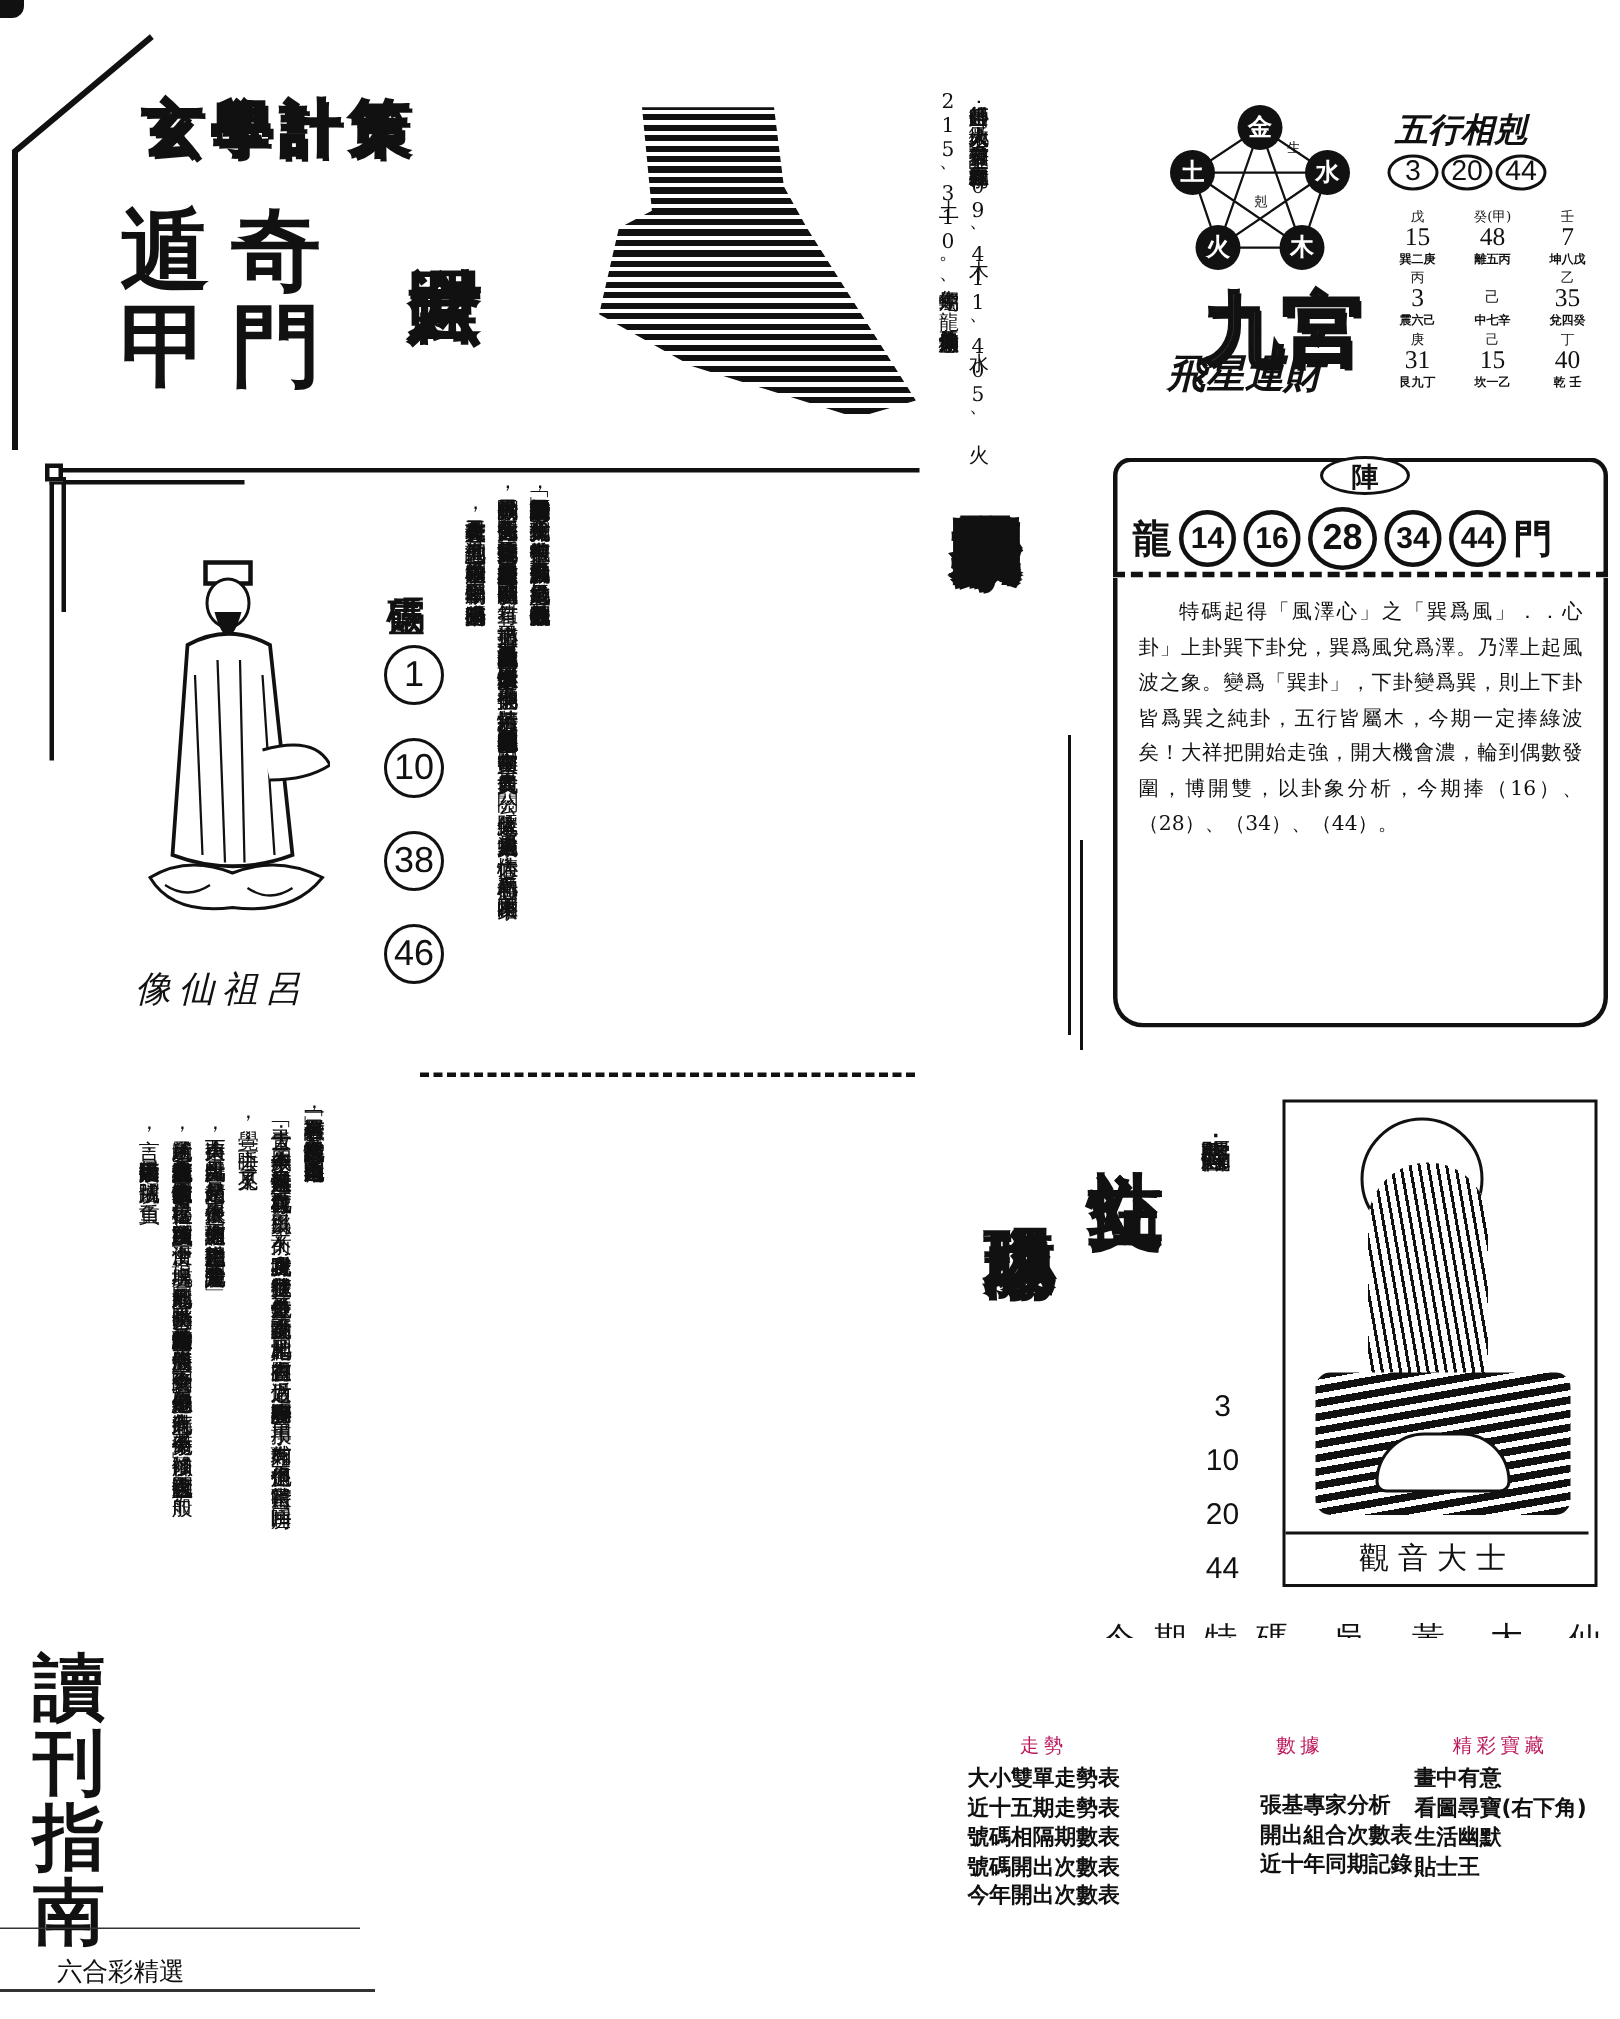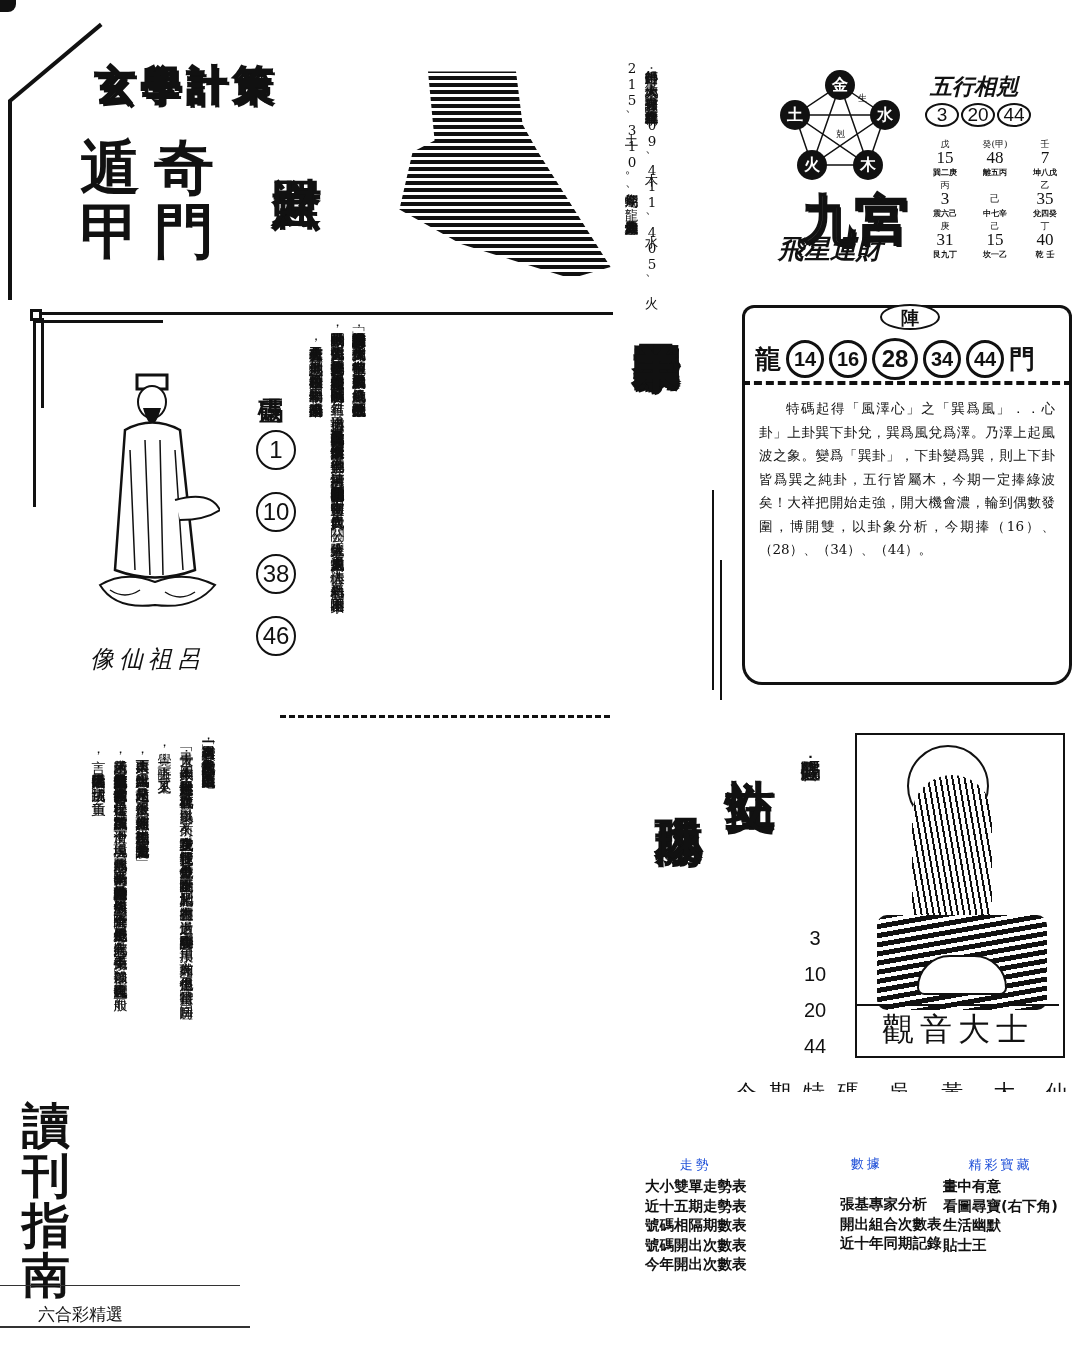--- a/index.html
+++ b/index.html
@@ -71,32 +71,32 @@
   .article2-title1 { left: 722px; top: 740px; font-size: 50px; line-height: 58px; font-family: "DejaVu Serif", serif; font-weight: bold; }
   .article2-title2 { left: 652px; top: 780px; font-size: 48px; line-height: 56px; font-family: "DejaVu Serif", serif; font-weight: bold; }
   .guanyin-label { left: 800px; top: 745px; font-size: 20px; line-height: 22px; font-family: "DejaVu Sans", sans-serif; }
   .guanyin-nums { left: 800px; top: 920px; font-size: 20px; line-height: 36px; font-family: "Liberation Sans", sans-serif; text-align: center; width: 30px; }
 
   .guanyin-box { left: 855px; top: 733px; width: 210px; height: 325px; border: 2px solid #111; }
   .guanyin-halo { position: absolute; left: 50px; top: 10px; width: 82px; height: 82px; border: 2px solid #111; border-radius: 50%; }
   .guanyin-robe { position: absolute; left: 55px; top: 40px; width: 80px; height: 160px; background: repeating-linear-gradient(80deg, #111 0 2px, #fff 2px 6px); border-radius: 40px 40px 10px 10px; }
   .guanyin-waves { position: absolute; left: 20px; top: 180px; width: 170px; height: 95px; background: repeating-linear-gradient(170deg, #111 0 5px, #fff 5px 9px); border-radius: 10px; }
   .guanyin-lotus { position: absolute; left: 60px; top: 220px; width: 90px; height: 40px; background: #fff; border: 2px solid #111; border-radius: 45px 45px 10px 10px; }
-  .guanyin-name { position: absolute; left: 0; bottom: 4px; width: 202px; text-align: center; font-size: 32px; letter-spacing: 6px; font-family: Liberation Serif, serif; border-top: 2px solid #111; padding-top: 2px; }
+  .guanyin-name { position: absolute; left: 0; bottom: 4px; width: 202px; text-align: center; font-size: 20px; letter-spacing: 6px; font-family: Liberation Serif, serif; border-top: 2px solid #111; padding-top: 2px; }
 
   .cutoff-line { left: 735px; top: 1078px; font-size: 22px; font-family: "Liberation Sans", sans-serif; white-space: nowrap; height: 14px; overflow: hidden; letter-spacing: 12px; }
 
   
   .guide-title { left: 22px; top: 1100px; font-size: 48px; line-height: 50px; font-weight: 900; font-family: "DejaVu Sans", sans-serif; width: 100px; }
   .guide-rule { left: 0; top: 1285px; width: 240px; height: 1px; background: #333; }
   .guide-rule2 { left: 0; top: 1326px; width: 250px; height: 2px; background: #333; }
   .guide-footer { left: 38px; top: 1303px; font-size: 17px; font-family: "DejaVu Serif", serif; }
 
   .guide-col { top: 1155px; font-size: 14.5px; line-height: 19.5px; font-weight: bold; font-family: "DejaVu Sans", sans-serif; }
-  .guide-col .hdr { font-weight: normal; color: #1d4ed8; font-size: 13px; height: 22px; letter-spacing: 3px; text-align: center; }
+  .guide-col .hdr { font-weight: normal; color: #be185d; font-size: 13px; height: 22px; letter-spacing: 3px; text-align: center; }
   .col1 { left: 645px; }
   .col2 { left: 792px; font-family: Liberation Mono, monospace; }
   .col2 .items { margin-top: 19px; margin-left: 48px; }
   .col3 { left: 943px; }
 
   .page-corner { left: 0; top: 0; width: 16px; height: 12px; background: #111; border-radius: 0 0 8px 0; }
 </style>
 </head>
 <body>
 

